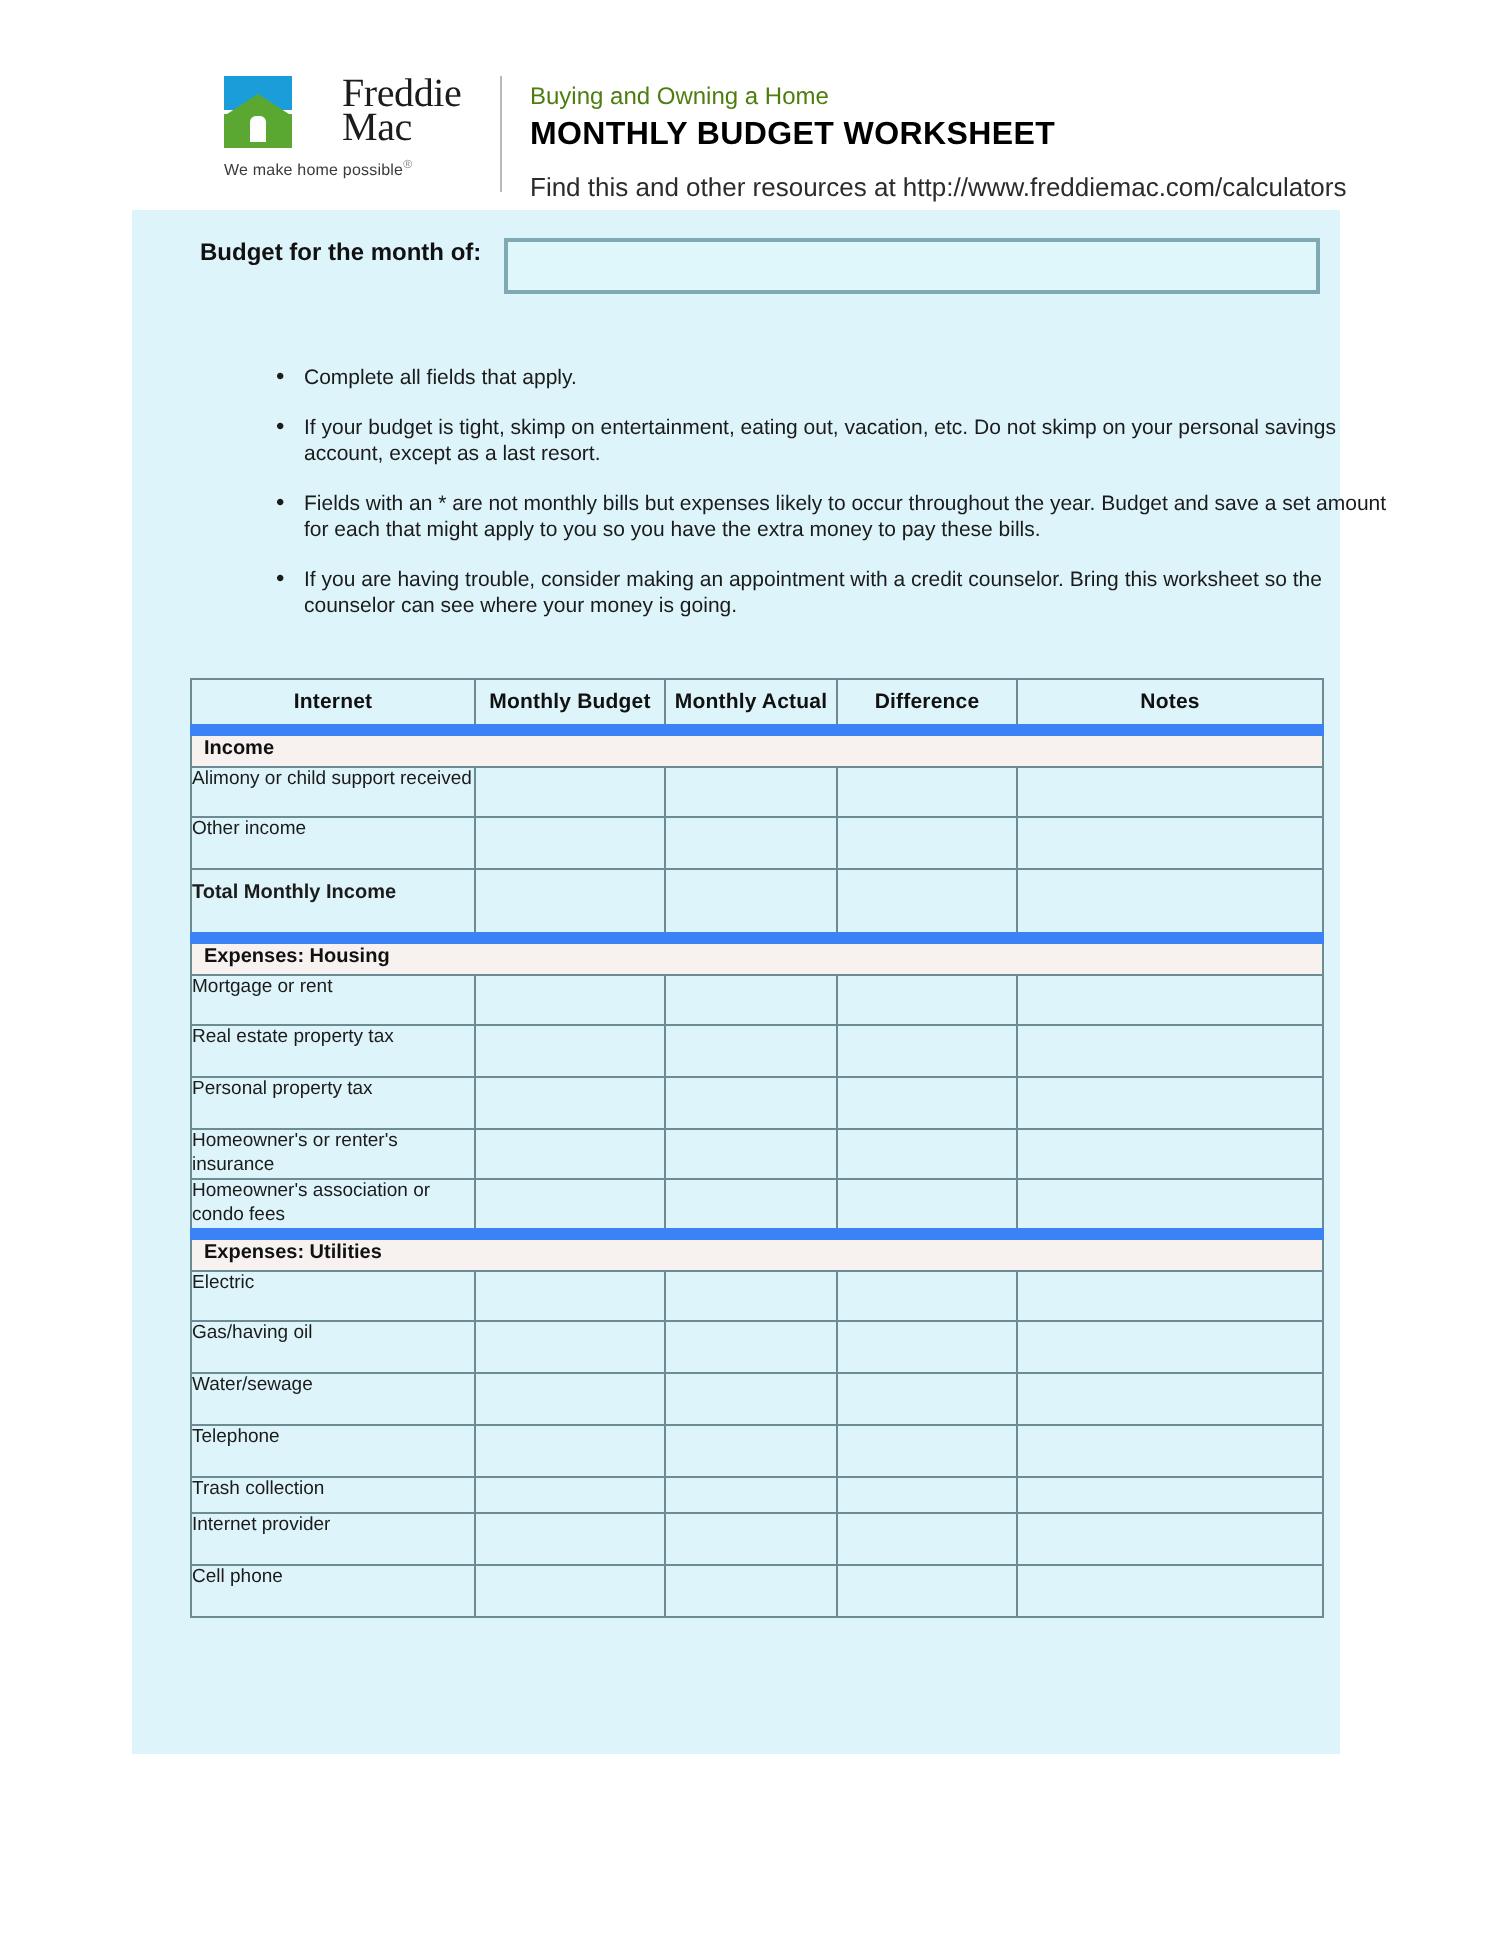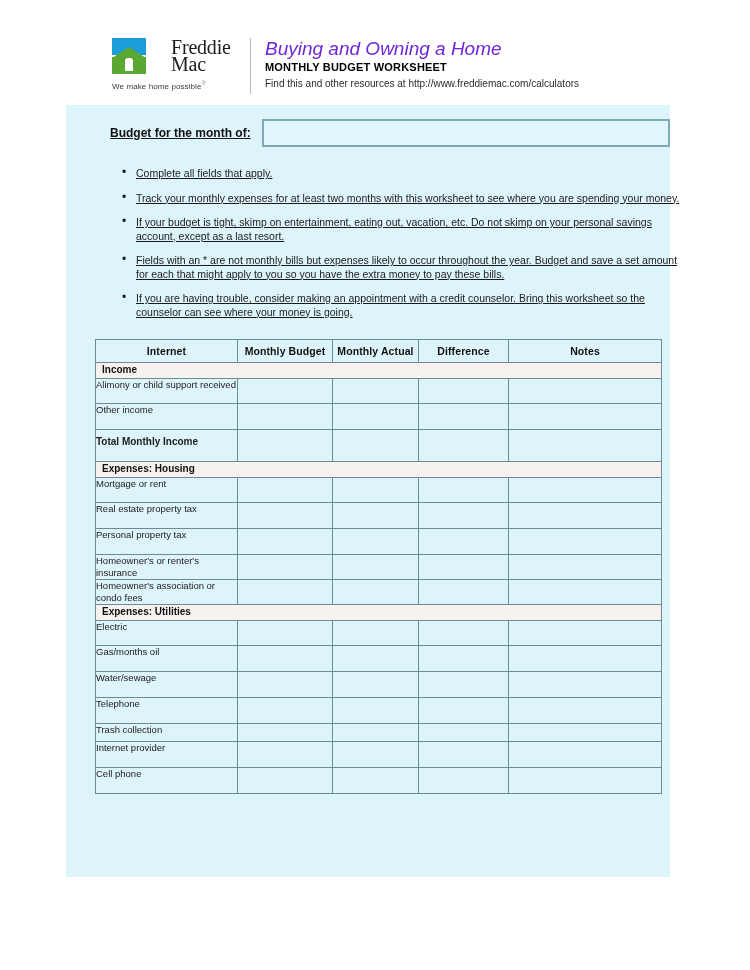--- a/index.html
+++ b/index.html
@@ -99,59 +99,57 @@
   .mast-rule {
     width: 1px;
     background: #b9b9b9;
     align-self: stretch;
     margin: 2px 14px 4px 18px;
     min-height: 56px;
   }
 
   .mast-text { padding-top: 4px; }
   .mast-kicker {
-    font-size: 19px;
-    color: #6d28d9;
+    font-size: 12px;
+    color: #4d7c0f;
     line-height: 17px;
-    font-style: italic;
   }
   .mast-title {
-    font-size: 11px;
+    font-size: 16px;
     font-weight: bold;
     letter-spacing: 0.2px;
     color: #000000;
     line-height: 19px;
     margin-top: 1px;
   }
   .mast-sub {
-    font-size: 10px;
+    font-size: 13px;
     color: #2b2b2b;
-    margin-top: 1px;
+    margin-top: 11px;
     line-height: 12px;
   }
 
   
   .panel {
     position: absolute;
     left: 66px;
     top: 105px;
     width: 604px;
     height: 772px;
     background: #ddf4fa;
   }
 
   
   .month-row {
     position: absolute;
-    left: 44px;
+    left: 34px;
     top: 14px;
     width: 560px;
     display: flex;
-    align-items: center;
-    text-decoration: underline;
+    align-items: flex-start;
   }
   .month-label {
     font-size: 12px;
     font-weight: bold;
     color: #111111;
     white-space: nowrap;
   }
   .month-input {
     margin-left: 11px;
     flex: 1;
@@ -165,24 +163,23 @@
     padding: 0 6px;
     outline: none;
   }
 
   
   .bullets {
     position: absolute;
     left: 52px;
     top: 62px;
     width: 565px;
-    margin: 0;
+    margin: 16px;
     padding: 0;
     list-style: none;
-    text-decoration: underline;
   }
   .bullets li {
     position: relative;
     padding-left: 18px;
     font-size: 10.5px;
     line-height: 13.5px;
     color: #1b1b1b;
     margin-bottom: 11px;
   }
   .bullets li::before {
@@ -245,21 +242,21 @@
   tr.r-short td { height: 17px; }
   tr.r-mid td   { height: 25px; }
 
   tr.section td {
     background: #f7f2f0;
     height: 14px;
     font-size: 10px;
     font-weight: bold;
     color: #111111;
     padding: 1px 0 0 6px;
-    border-top: 1px solid #3b82f6;
+    border-top: 6px solid #3b82f6;
     border-bottom: 1px solid #6d8b92;
   }
 </style>
 </head>
 <body>
 
 <div class="page">
 
   <div class="masthead">
 
@@ -290,21 +287,20 @@
 
   <div class="panel">
 
     <div class="month-row">
       <div class="month-label">Budget for the month of:</div>
       <input class="month-input" type="text" placeholder="" style="">
     </div>
 
     <ul class="bullets">
         <li>Complete all fields that apply.</li>
-        <li>Track your monthly expenses for at least two months with this worksheet to see where you are spending your money.</li>
         <li>If your budget is tight, skimp on entertainment, eating out, vacation, etc.   Do not skimp on your personal savings account, except as a last resort.</li>
         <li>Fields with an * are not monthly bills but expenses likely to occur throughout the year.  Budget and save a set amount for each that might apply to you so you have the extra money to pay these bills.</li>
         <li>If you are having trouble, consider making an appointment with a credit counselor.  Bring this worksheet so the counselor can see where your money is going.</li>
       </ul>
 
     <div class="tbl-wrap">
       <table class="budget">
         <colgroup>
           <col class="c-cat">
             <col class="c-bud">
@@ -388,21 +384,21 @@
               <td colspan="5">Expenses:  Utilities</td>
             </tr>
             <tr class="r-tall">
               <td class="cat">Electric</td>
               <td class="val"></td>
               <td class="val"></td>
               <td class="val"></td>
               <td class="val"></td>
             </tr>
             <tr class="r-mid">
-              <td class="cat">Gas/months oil</td>
+              <td class="cat">Gas/having oil</td>
               <td class="val"></td>
               <td class="val"></td>
               <td class="val"></td>
               <td class="val"></td>
             </tr>
             <tr class="r-mid">
               <td class="cat">Water/sewage</td>
               <td class="val"></td>
               <td class="val"></td>
               <td class="val"></td>

